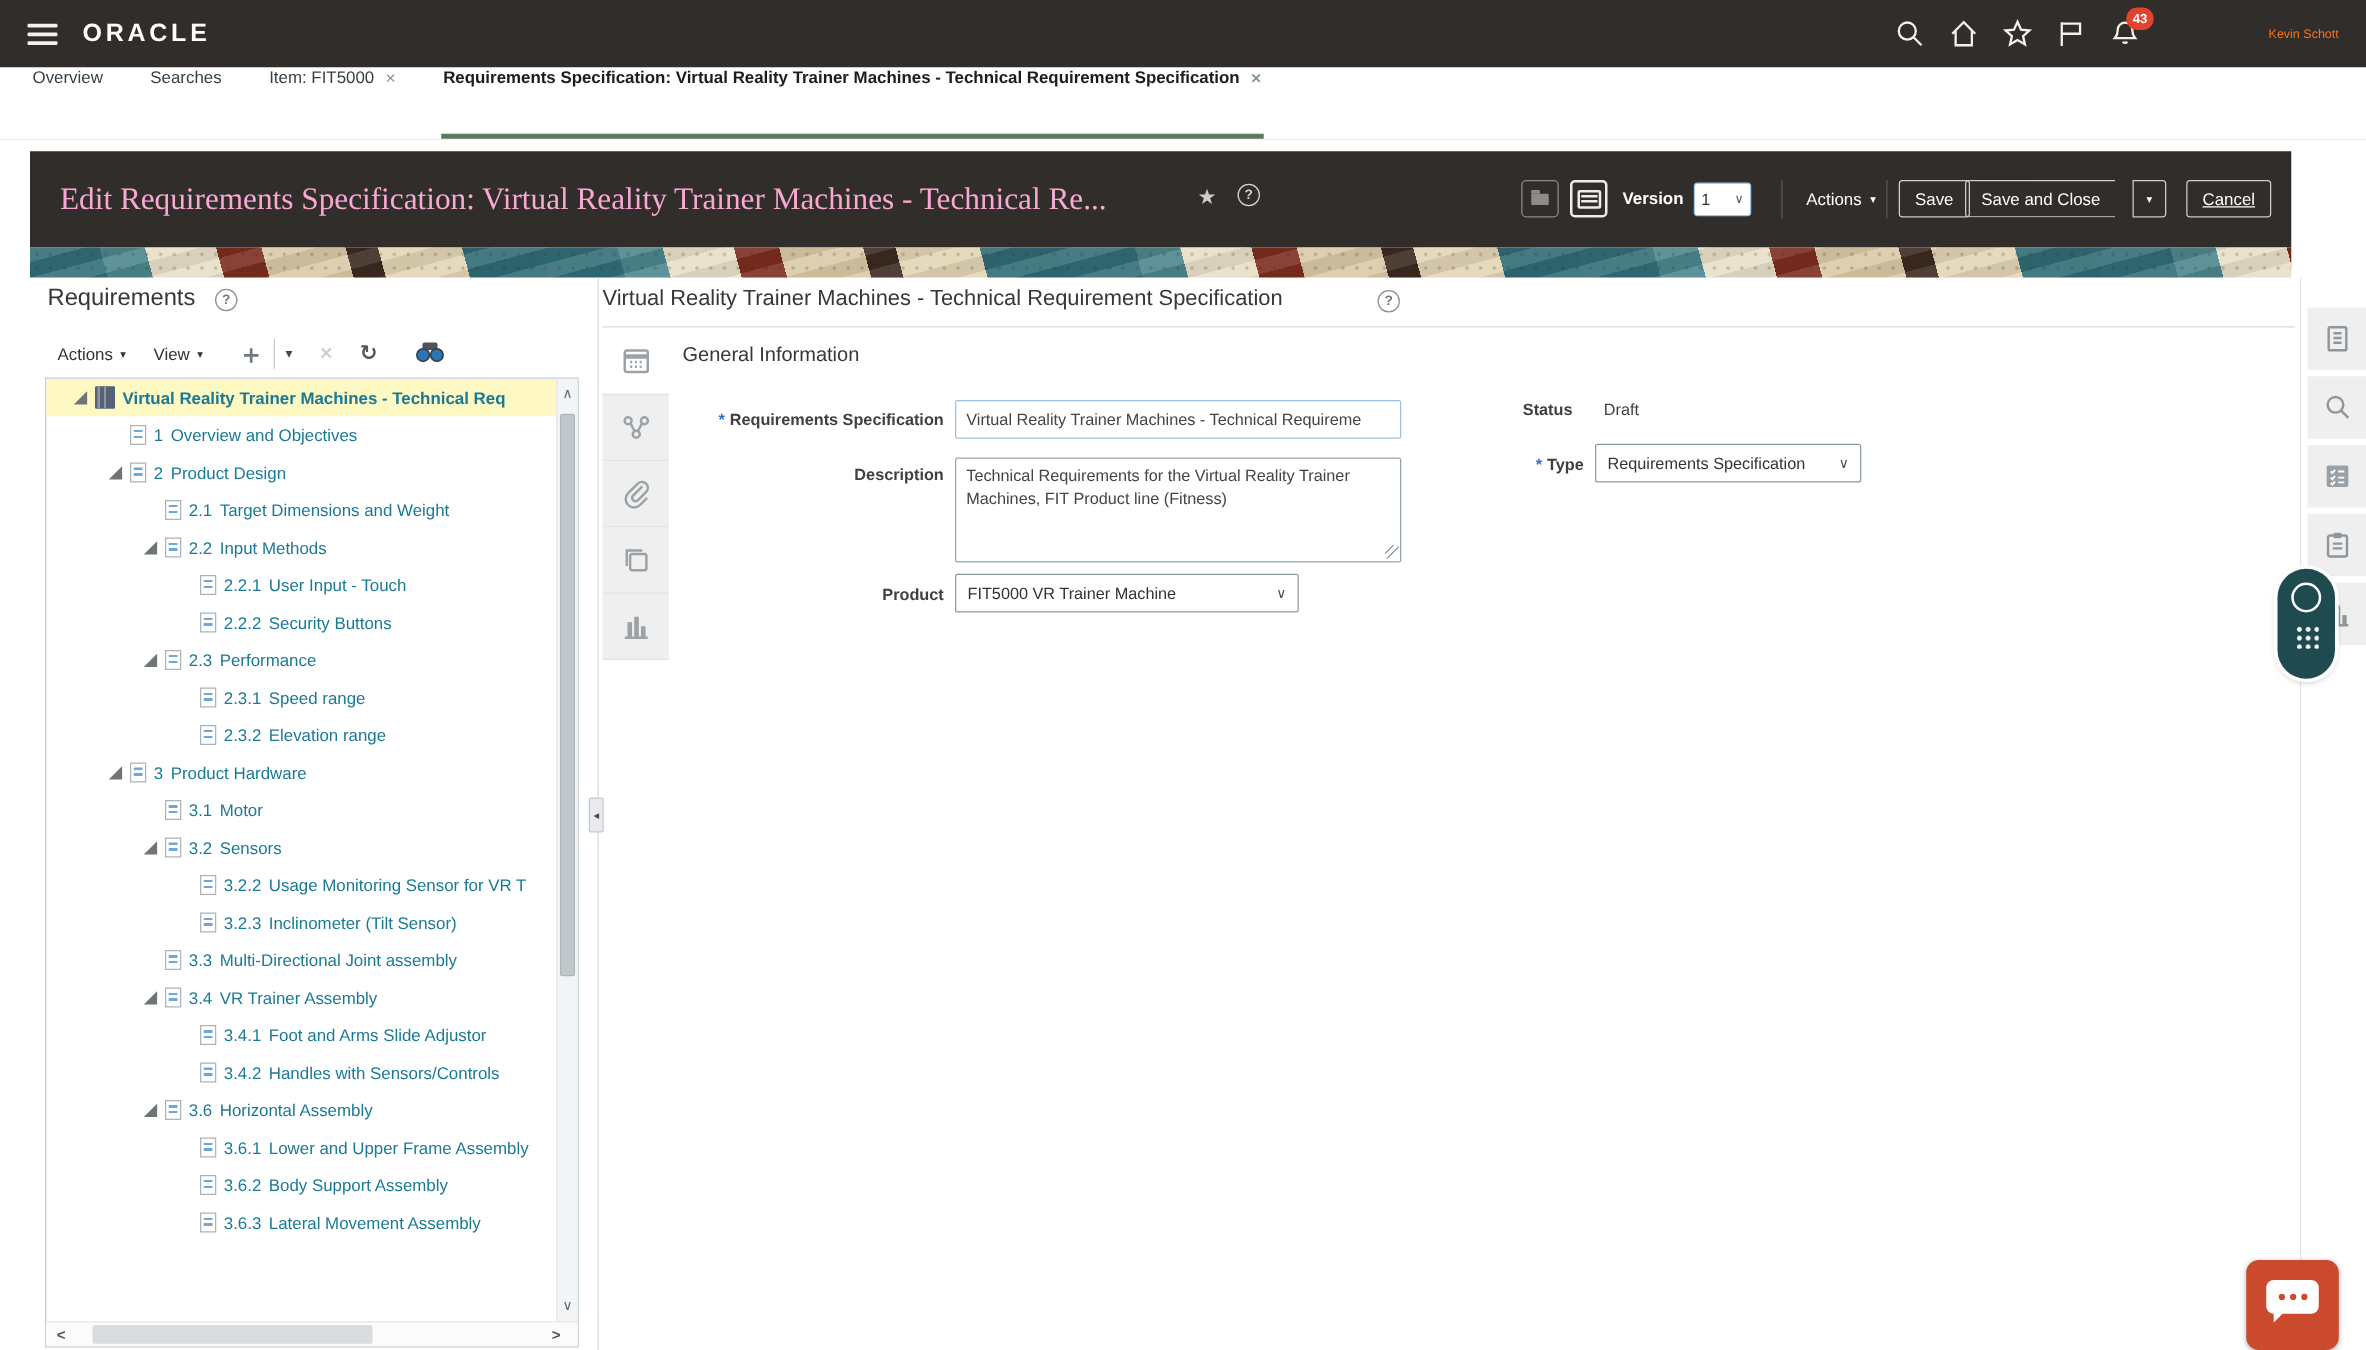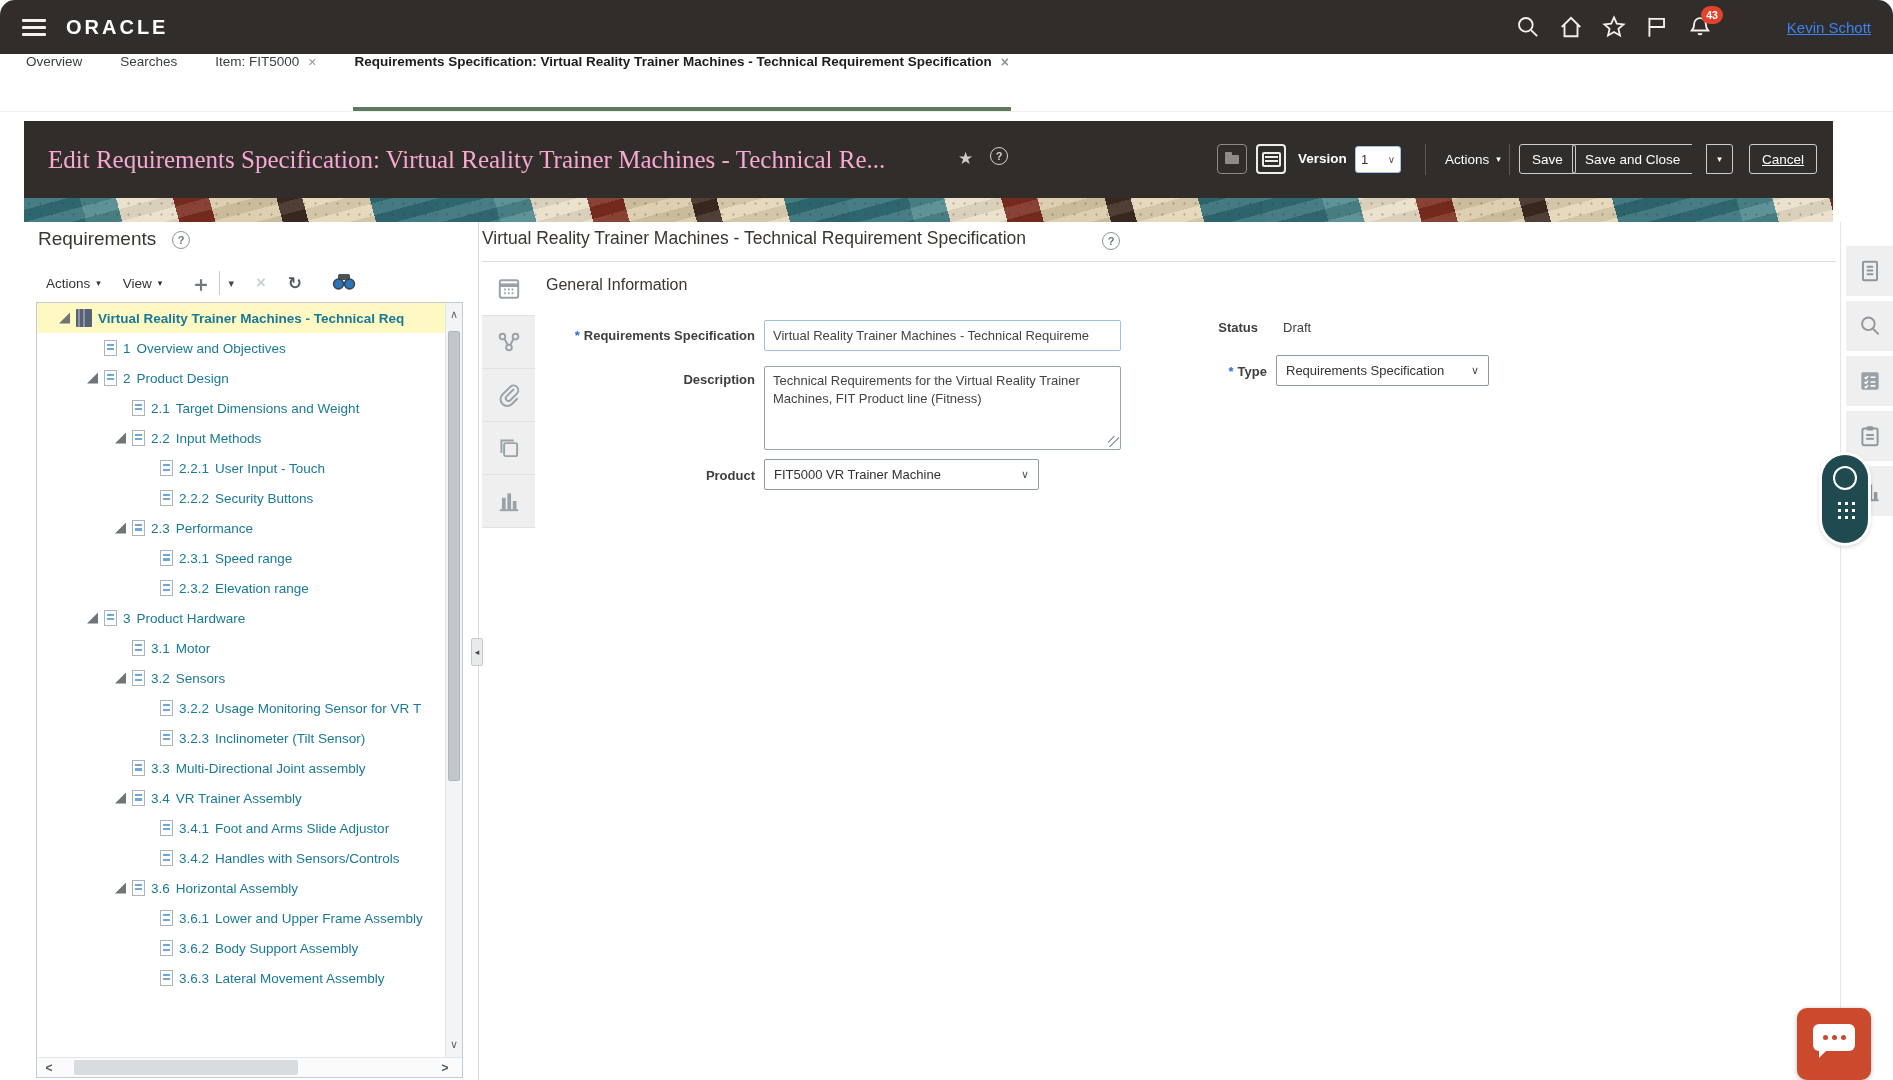--- a/index.html
+++ b/index.html
@@ -1,30 +1,30 @@
 <!DOCTYPE html>
 <html><head>
 <meta charset="utf-8">
 <style>
   html,body{margin:0;padding:0;background:#fff;}
   .screen{position:relative;width:1893px;height:1080px;overflow:hidden;background:#fff;
-          font-family:"Liberation Sans","DejaVu Sans",sans-serif;color:#333;border-radius:15px;}
+          font-family:"Liberation Sans","DejaVu Sans",sans-serif;color:#333;}
   .abs{position:absolute;}
 
   
   .topbar{position:absolute;left:0;top:0;width:1893px;height:54px;background:#312d2a;display:flex;align-items:center;}
   .burger{width:24px;height:17px;margin-left:22px;display:flex;flex-direction:column;justify-content:space-between;cursor:pointer;}
   .burger i{display:block;height:3px;background:#f4f1ec;border-radius:1px;}
   .logo{margin-left:20px;color:#fff;font-size:20px;font-weight:700;letter-spacing:3px;}
   .tb-icons{position:absolute;right:180px;top:0;height:54px;display:flex;align-items:center;gap:17px;}
   .tb-ic{width:26px;height:26px;position:relative;cursor:pointer;}
   .tb-ic svg{width:26px;height:26px;stroke:#f4f1ec;fill:none;stroke-width:1.7;}
   .badge{position:absolute;left:14px;top:-8px;min-width:14px;height:18px;padding:0 4px;background:#e2432c;border-radius:10px;
          color:#fff;font-size:10.5px;font-weight:bold;display:flex;align-items:center;justify-content:center;}
-  .username{position:absolute;right:22px;top:0;height:54px;display:flex;align-items:center;color:#3b82f6;font-size:15px;text-decoration:underline;}
+  .username{position:absolute;right:22px;top:0;height:54px;display:flex;align-items:center;color:#f97316;font-size:10px;}
 
   
   .tabbar{position:absolute;left:0;top:54px;width:1893px;height:58px;background:#fff;display:flex;align-items:stretch;
           padding-left:24px;gap:34px;box-sizing:border-box;border-bottom:1px solid #f0f0f0;}
   .tab{display:flex;gap:9px;font-size:13.5px;color:#3a3f42;border-bottom:4px solid transparent;
        padding:0 2px;cursor:pointer;white-space:nowrap;}
   .tab .x{color:#8d9499;font-size:14px;}
   .tab.active{font-weight:bold;color:#1d1d1d;border-bottom-color:#5c7b5e;}
 
   

